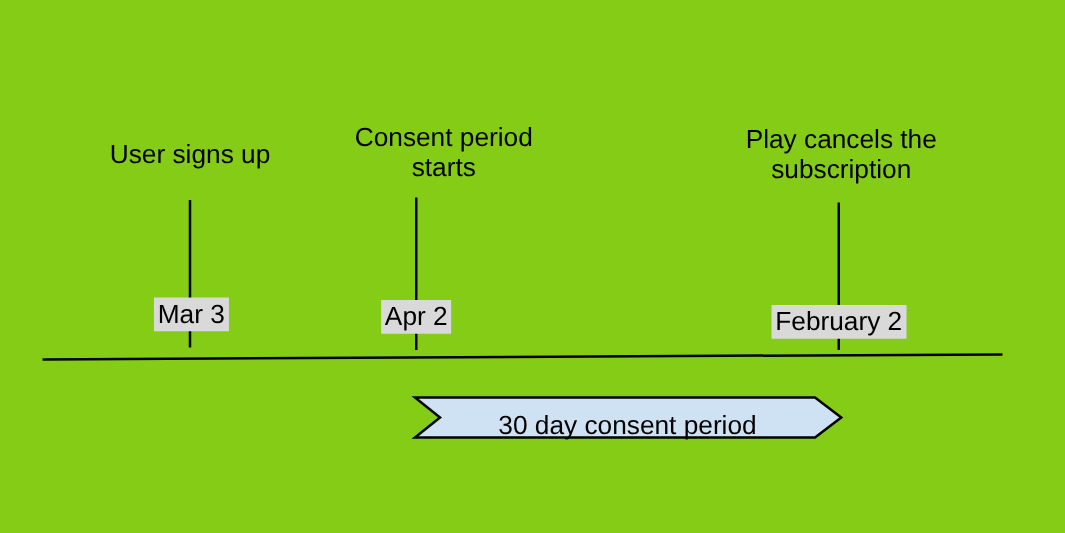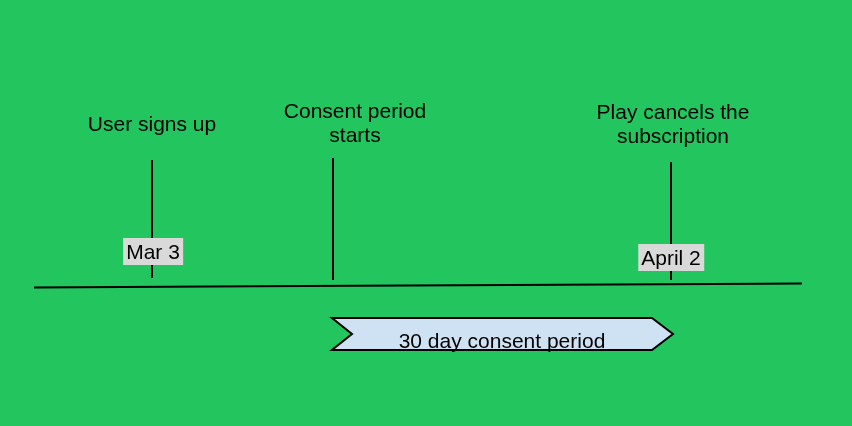--- a/index.html
+++ b/index.html
@@ -4,21 +4,21 @@
 <style>
   html, body {
     margin: 0;
     padding: 0;
     background: #ffffff;
   }
   .stage {
     position: relative;
     width: 852px;
     height: 426px;
-    background: #22c55e;
+    background: #84cc16;
     overflow: hidden;
     font-family: "Liberation Sans", sans-serif;
     color: var(--text, #000000);
   }
   svg.layer {
     position: absolute;
     left: 0;
     top: 0;
     width: 852px;
     height: 426px;
@@ -84,18 +84,19 @@
   </svg>
 
   <div class="event-title one-line" id="title-1">User signs up</div>
 
   <div class="event-title" id="title-2">Consent period starts</div>
 
   <div class="event-title" id="title-3">Play cancels the subscription</div>
 
   <div class="date-label" id="date-1">Mar 3</div>
 
+  <div class="date-label" id="date-2">Apr 2</div>
 
-  <div class="date-label" id="date-3">April 2</div>
+  <div class="date-label" id="date-3">February 2</div>
 
   <div class="ribbon-label">30 day consent period</div>
 
 </div>
 
 </body></html>

